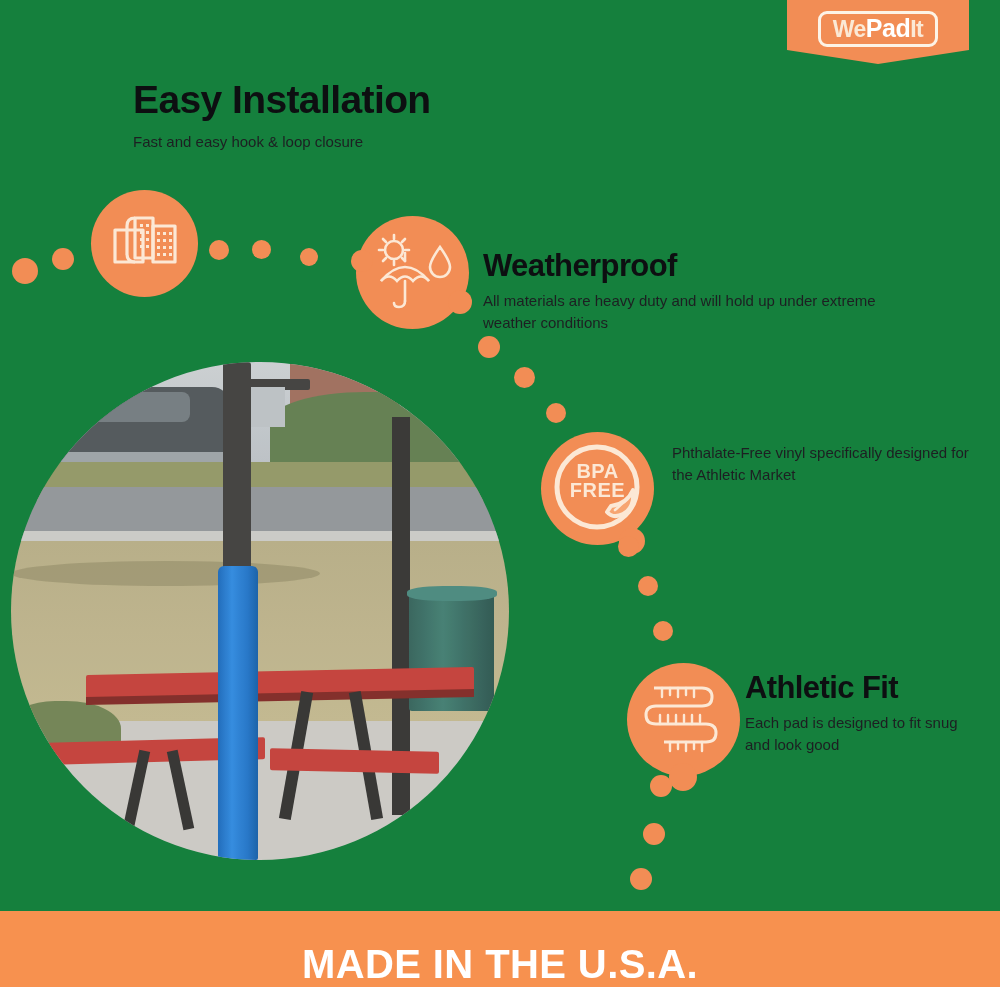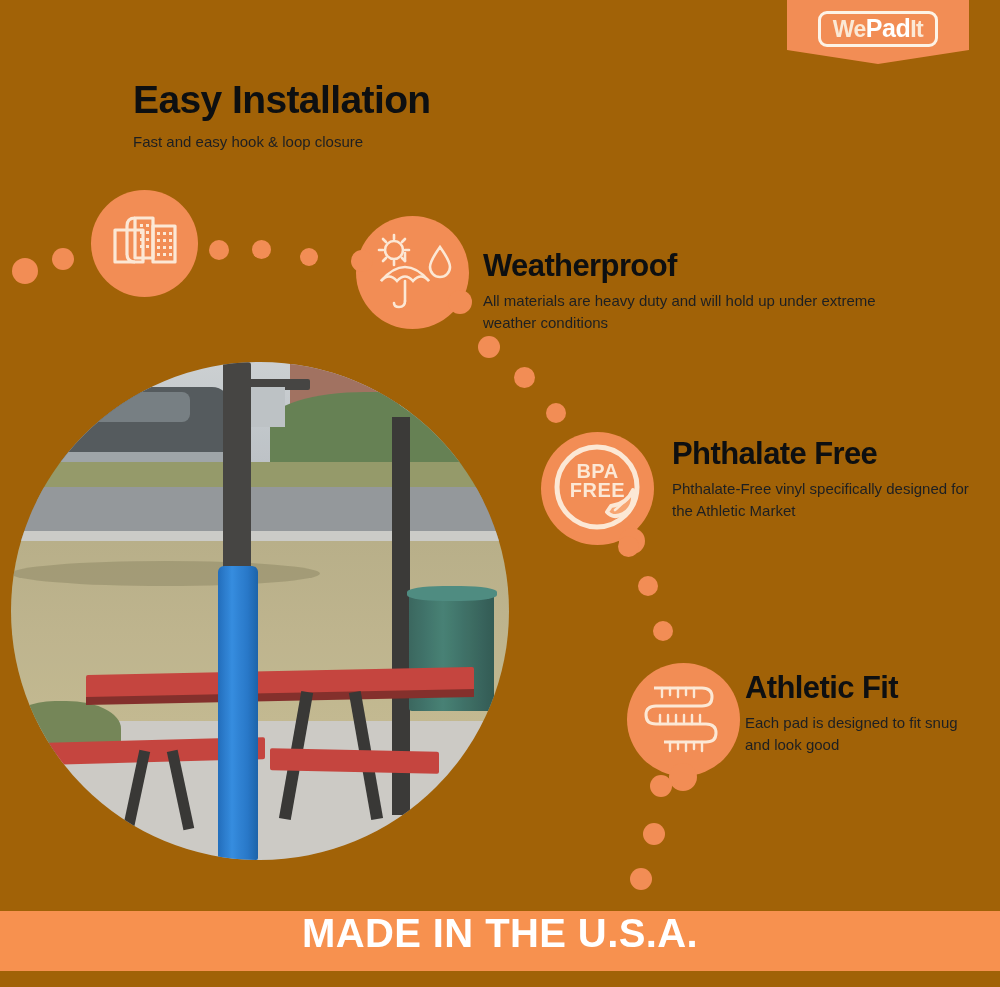--- a/index.html
+++ b/index.html
@@ -6,21 +6,21 @@
   html,body{ background:#fff; }
   body{
     width:1000px; height:987px;
     font-family:"Liberation Sans", sans-serif;
     color:#16181a;
     position:relative;
     overflow:hidden;
   }
 
   
-  .canvas{ position:relative; width:1000px; height:987px; background:#a16207; }
+  .canvas{ position:relative; width:1000px; height:987px; background:#15803d; }
 
   
   .logo-banner{
     position:absolute; left:787px; top:0px; width:182px; height:64px;
     background:#F28D55;
     -webkit-clip-path: polygon(0 0, 100% 0, 100% 78%, 50% 100%, 0 78%);
     clip-path: polygon(0 0, 100% 0, 100% 78%, 50% 100%, 0 78%);
     display:flex; align-items:flex-start; justify-content:center;
   }
   .logo-plate{
@@ -118,23 +118,23 @@
   .ph-leg2   { position:absolute; left:70%; top:66%; width:2.4%; height:26%; background:#2d2c2a; transform:rotate(-10deg); }
   .ph-leg3   { position:absolute; left:24%; top:78%; width:2.2%; height:16%; background:#2d2c2a; transform:rotate(12deg); }
   .ph-leg4   { position:absolute; left:33%; top:78%; width:2.2%; height:16%; background:#2d2c2a; transform:rotate(-12deg); }
   .ph-can    { position:absolute; left:80%; top:46%; width:17%; height:24%;
                background:linear-gradient(90deg,#2f5e56,#3d7a6d 40%,#27514a); border-radius:5px 5px 3px 3px; }
   .ph-canlid { position:absolute; left:79.5%; top:45%; width:18%; height:3%; background:#44857a; border-radius:40%; }
   .ph-fade   { position:absolute; inset:0; background:rgba(255,255,255,.06); }
 
   
   .footer{
-    position:absolute; left:0; top:911px; width:1000px; height:60px;
+    position:absolute; left:0; top:911px; width:1000px; height:76px;
     background:#F7914F;
-    display:flex; align-items:flex-start; justify-content:center;
+    display:flex; align-items:flex-end; justify-content:center;
   }
   .footer-text{
     color:#ffffff; font-size:40px; font-weight:bold; letter-spacing:.4px;
   }
 </style>
 </head>
 <body>
 
 <div class="canvas">
 
@@ -150,21 +150,20 @@
     <div class="feat-title">Easy Installation</div>
     <div class="feat-desc">Fast and easy hook &amp; loop closure</div>
   </div>
 
   <div class="blk2">
     <div class="feat-title">Weatherproof</div>
     <div class="feat-desc">All materials are heavy duty and will hold up under extreme weather conditions</div>
   </div>
 
   <div class="blk3">
-    <div class="feat-title">Phthalate Free</div>
     <div class="feat-desc">Phthalate-Free vinyl specifically designed for the Athletic Market</div>
   </div>
 
   <div class="blk4">
     <div class="feat-title">Athletic Fit</div>
     <div class="feat-desc">Each pad is designed to fit snug and look good</div>
   </div>
 
   <div class="icon-circle ic1">
     <span>

